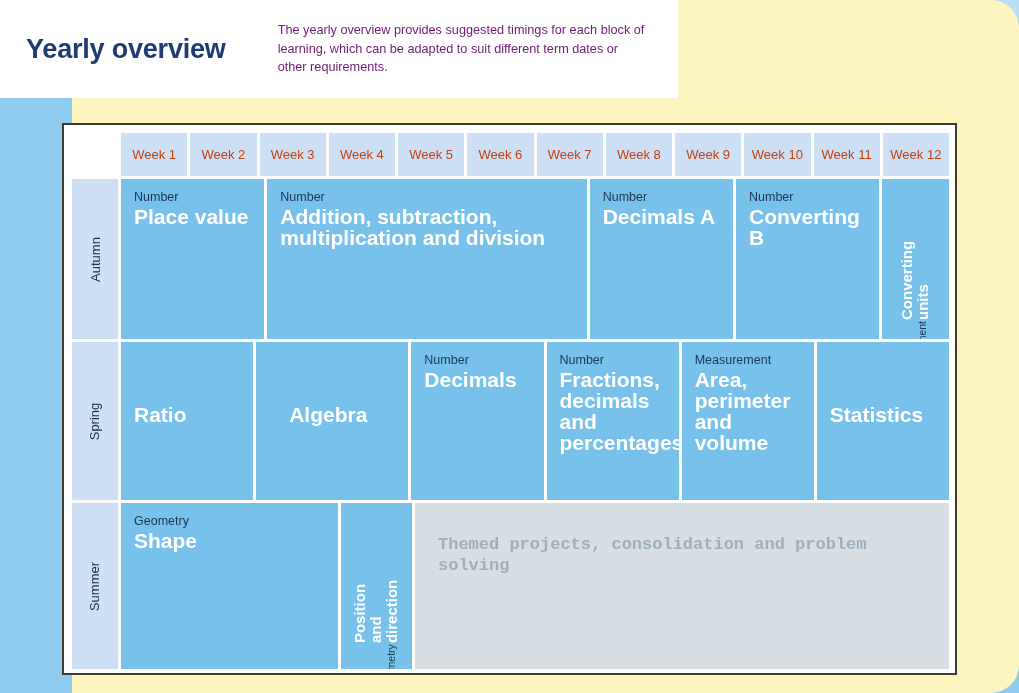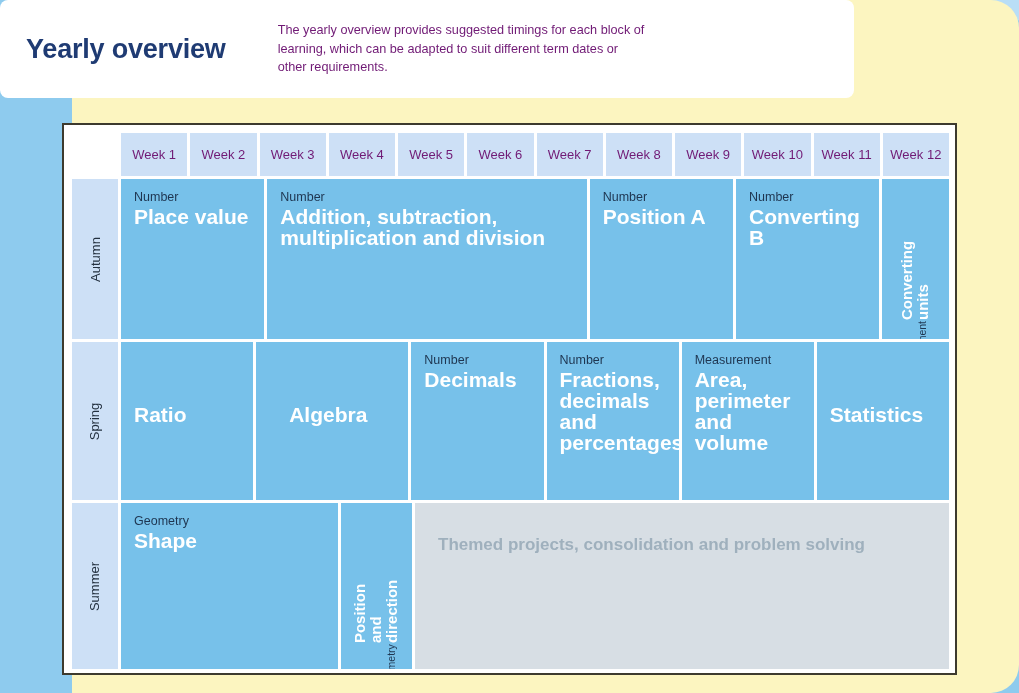--- a/index.html
+++ b/index.html
@@ -22,26 +22,25 @@
     position: absolute;
     left: 72px; top: 0px;
     width: 947px; height: 693px;
     background: #fcf5c0;
     border-radius: 0 28px 28px 0;
   }
   
   .header-bar {
     position: absolute;
     left: 0px; top: 0px;
-    width: 854px; height: 98px;
+    width: 678px; height: 98px;
     background: #ffffff;
     z-index: 6;
     display: flex;
     align-items: center;
-    border-radius: 8px;
   }
   .header-title {
     color: #1f3b73;
     font-size: 27px;
     font-weight: bold;
     letter-spacing: -0.2px;
     margin-left: 26px;
     white-space: nowrap;
   }
   .header-desc {
@@ -72,21 +71,21 @@
     position: absolute;
     left: 49px; top: 0px;
     height: 43px;
     width: 828px;
     display: flex;
     gap: 3px;
   }
   .week-cell {
     flex: 1 1 0;
     background: #cde0f6;
-    color: #701a75;
+    color: #c2410c;
     font-size: 13px;
     display: flex;
     align-items: center;
     justify-content: center;
     white-space: nowrap;
   }
 
   
   .season-row {
     position: absolute;
@@ -143,20 +142,21 @@
     line-height: 21px;
   }
   .block.nocat { justify-content: center; padding-top: 0; }
   .block.nocat .ttl { margin-top: -6px; }
   .block.grey { align-items: flex-start; justify-content: flex-start; }
   .block.grey .ttl {
     color: #9fb0bd;
     font-size: 17px;
     margin-top: 20px;
     margin-left: 10px;
+    font-family: Liberation Mono, monospace;
   }
 
   
   .block.rot {
     padding: 10px 4px 10px 4px;
     flex-direction: row;
     align-items: flex-end;
     justify-content: center;
   }
   .block.rot .rotwrap {
@@ -226,21 +226,21 @@
               <div class="block" style="flex: 2 1 0px;">
                 <div class="cat">Number</div>
                 <div class="ttl">Place value</div>
               </div>
               <div class="block" style="flex: 5 1 0px;">
                 <div class="cat">Number</div>
                 <div class="ttl">Addition, subtraction, multiplication and division</div>
               </div>
               <div class="block" style="flex: 2 1 0px;">
                 <div class="cat">Number</div>
-                <div class="ttl">Position A</div>
+                <div class="ttl">Decimals A</div>
               </div>
               <div class="block" style="flex: 2 1 0px;">
                 <div class="cat">Number</div>
                 <div class="ttl">Converting B</div>
               </div>
               <div class="block rot" style="flex: 1 1 0px;">
                 <div class="rotwrap">
                   <div class="cat">Measurement</div>
                   <div class="ttl">Converting units</div>
                 </div>

